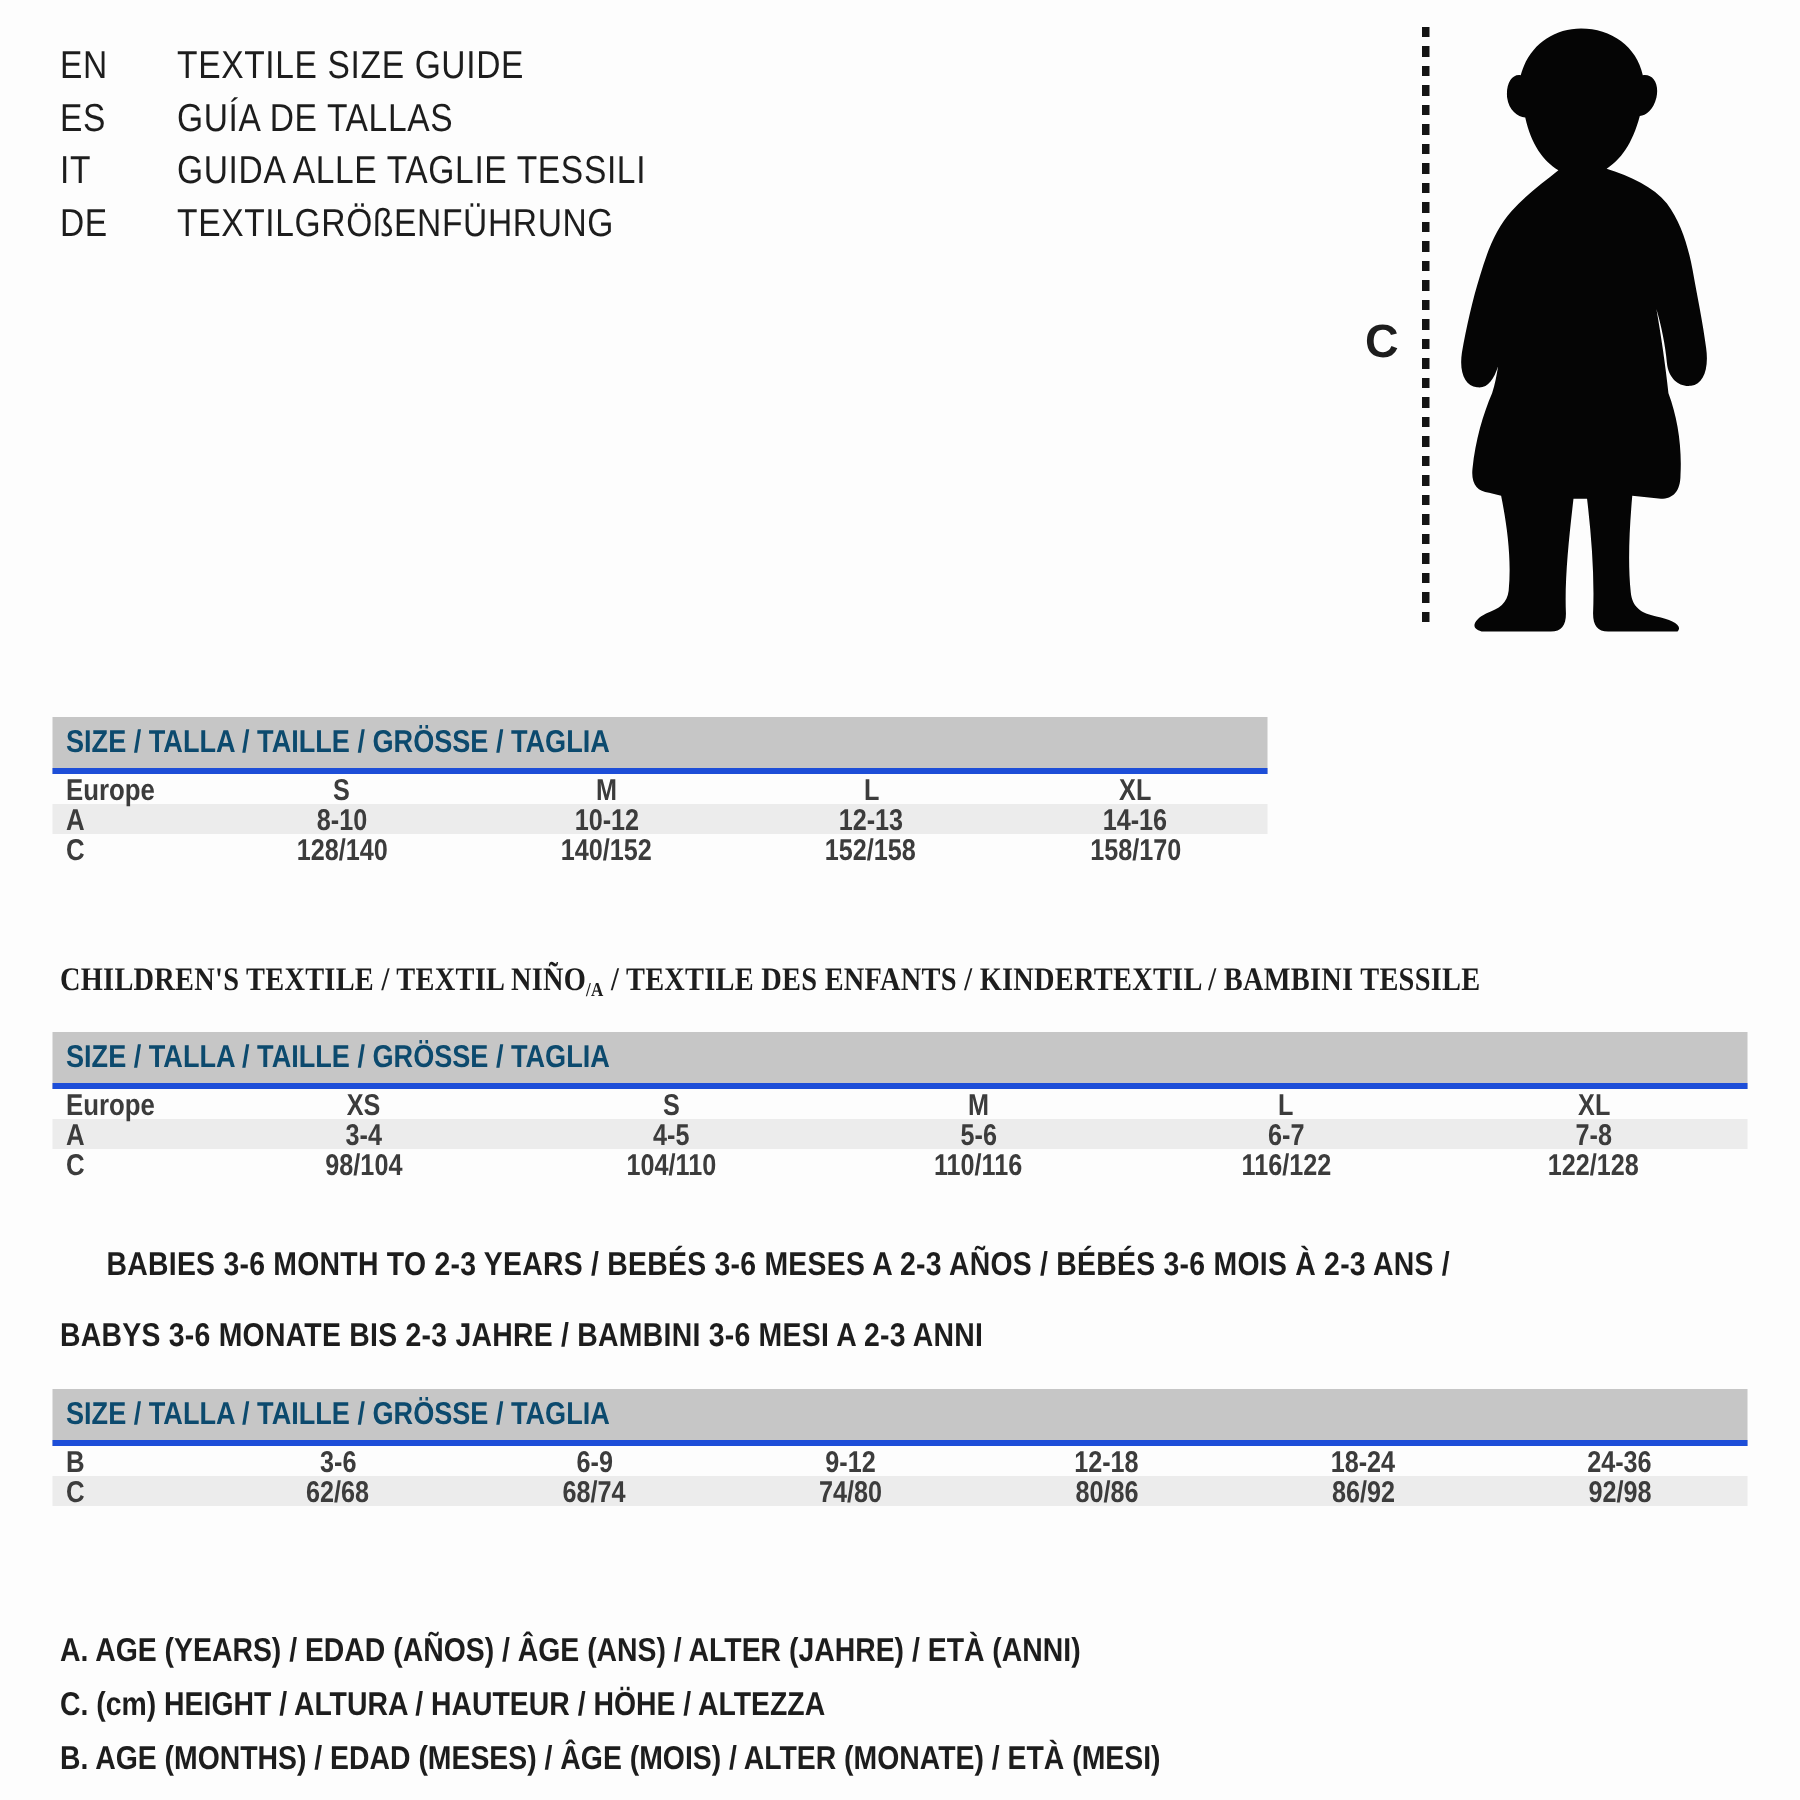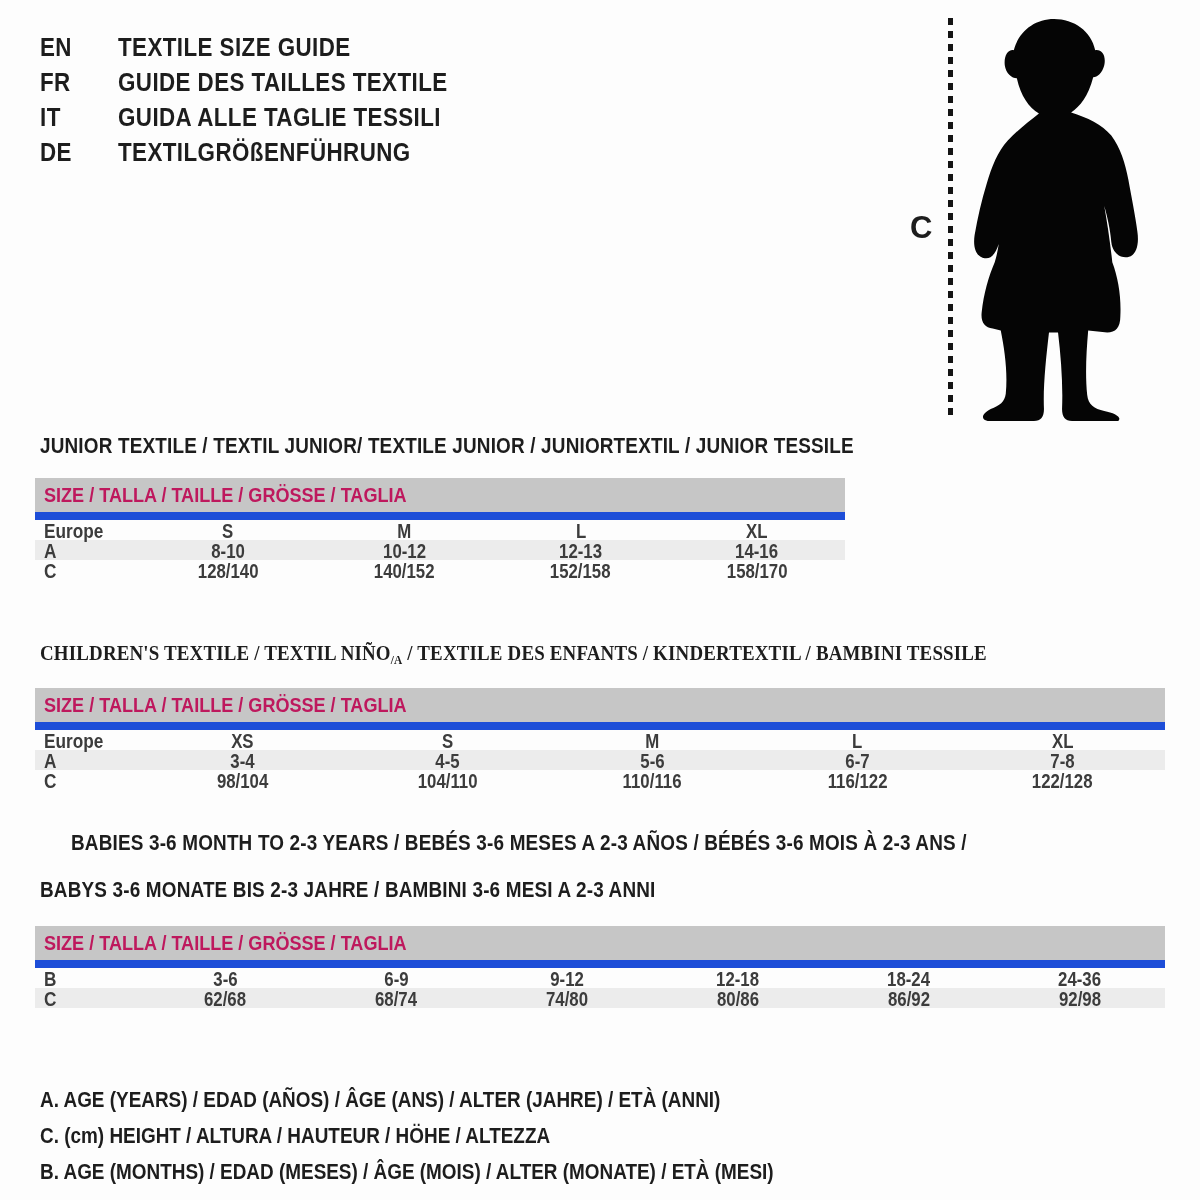--- a/index.html
+++ b/index.html
@@ -7,36 +7,36 @@
     position:relative; width:1200px; height:1200px;
     background:#fdfdfd; overflow:hidden;
     font-family:"Liberation Sans", sans-serif;
     color:#1d1d1d;
   }
   .cond { display:inline-block; transform:scaleX(0.86); transform-origin:0 50%; white-space:nowrap; }
   .condc { display:inline-block; transform:scaleX(0.84); transform-origin:50% 50%; white-space:nowrap; }
 
   
   .lang-list { position:absolute; left:40px; top:28px; }
-  .lang-row { height:35px; display:flex; align-items:flex-end; font-weight:700; font-size:26px; letter-spacing:0.5px; }
+  .lang-row { height:35px; display:flex; align-items:flex-start; font-weight:400; font-size:26px; letter-spacing:0.5px; }
   .lang-code { width:78px; }
   
   .height-line { position:absolute; left:948px; top:18px; width:5px; height:398px;
     background:repeating-linear-gradient(to bottom, #141414 0px, #141414 7px, transparent 7px, transparent 13px); }
   .height-c { position:absolute; left:910px; top:210px; font-weight:700; font-size:31px; }
   .toddler { position:absolute; left:958px; top:16px; }
 
   
   .sec-title { position:absolute; left:40px; font-weight:700; font-size:22px; letter-spacing:0.2px; }
   .sub { font-size:0.6em; position:relative; top:4px; }
 
   
   .sg-table { position:absolute; left:35px; }
-  .thead { height:34px; background:#c6c6c6; border-bottom:8px solid #1d4ed8;
-    display:flex; align-items:center; padding-left:9px; font-weight:700; font-size:21px; color:#be185d; }
+  .thead { height:34px; background:#c6c6c6; border-bottom:4px solid #1d4ed8;
+    display:flex; align-items:center; padding-left:9px; font-weight:700; font-size:21px; color:#0c4a6e; }
   .trow { display:grid; height:20px; align-items:center; font-weight:700; font-size:20px; color:#3c3c3c; }
   .trow.shaded { background:#ececec; }
   .cols4 { grid-template-columns:105px repeat(4,1fr); }
   .cols5 { grid-template-columns:105px repeat(5,1fr); }
   .cols6 { grid-template-columns:105px repeat(6,1fr); }
   .rlabel { padding-left:9px; text-align:left; }
   .cell { text-align:center; }
 
   
   .footnotes { position:absolute; left:40px; top:1082px; }
@@ -46,22 +46,22 @@
 <body>
 
 <div class="canvas">
 
   <div class="lang-list">
     <div class="lang-row">
       <span class="lang-code"><span class="cond">EN</span></span>
       <span class="cond">TEXTILE SIZE GUIDE</span>
     </div>
     <div class="lang-row">
-      <span class="lang-code"><span class="cond">FR</span></span>
-      <span class="cond">GUIDE DES TAILLES TEXTILE</span>
+      <span class="lang-code"><span class="cond">ES</span></span>
+      <span class="cond">GUÍA DE TALLAS</span>
     </div>
     <div class="lang-row">
       <span class="lang-code"><span class="cond">IT</span></span>
       <span class="cond">GUIDA ALLE TAGLIE TESSILI</span>
     </div>
     <div class="lang-row">
       <span class="lang-code"><span class="cond">DE</span></span>
       <span class="cond">TEXTILGRÖßENFÜHRUNG</span>
     </div>
   </div>
@@ -90,23 +90,20 @@
       C 25 276 30 259 36 245
       C 38 239 39 233 40 227
       C 37 236 33 242 26 241 C 18 240 14 231 16 218
       C 19 201 23 183 28 167 C 33 150 39 135 49 124
       C 58 114 70 105 80 97
       C 70 91 62 80 58 62
       C 53 62 47 57 46 49 C 45 40 49 33 55 34
       C 60 15 76 3 95 3 Z"></path>
   </svg>
 
-  <div class="sec-title" style="top:433px;">
-    <span class="cond"><span>JUNIOR TEXTILE / TEXTIL JUNIOR/ TEXTILE JUNIOR / JUNIORTEXTIL / JUNIOR TESSILE</span></span>
-  </div>
   <div class="sg-table" style="top:478px; width:810px;">
     <div class="thead">
       <span class="cond">SIZE / TALLA / TAILLE / GRÖSSE / TAGLIA</span>
     </div>
     <div class="trow cols4">
       <span class="rlabel"><span class="cond">Europe</span></span>
       <span class="cell"><span class="condc">S</span></span>
       <span class="cell"><span class="condc">M</span></span>
       <span class="cell"><span class="condc">L</span></span>
       <span class="cell"><span class="condc">XL</span></span>

